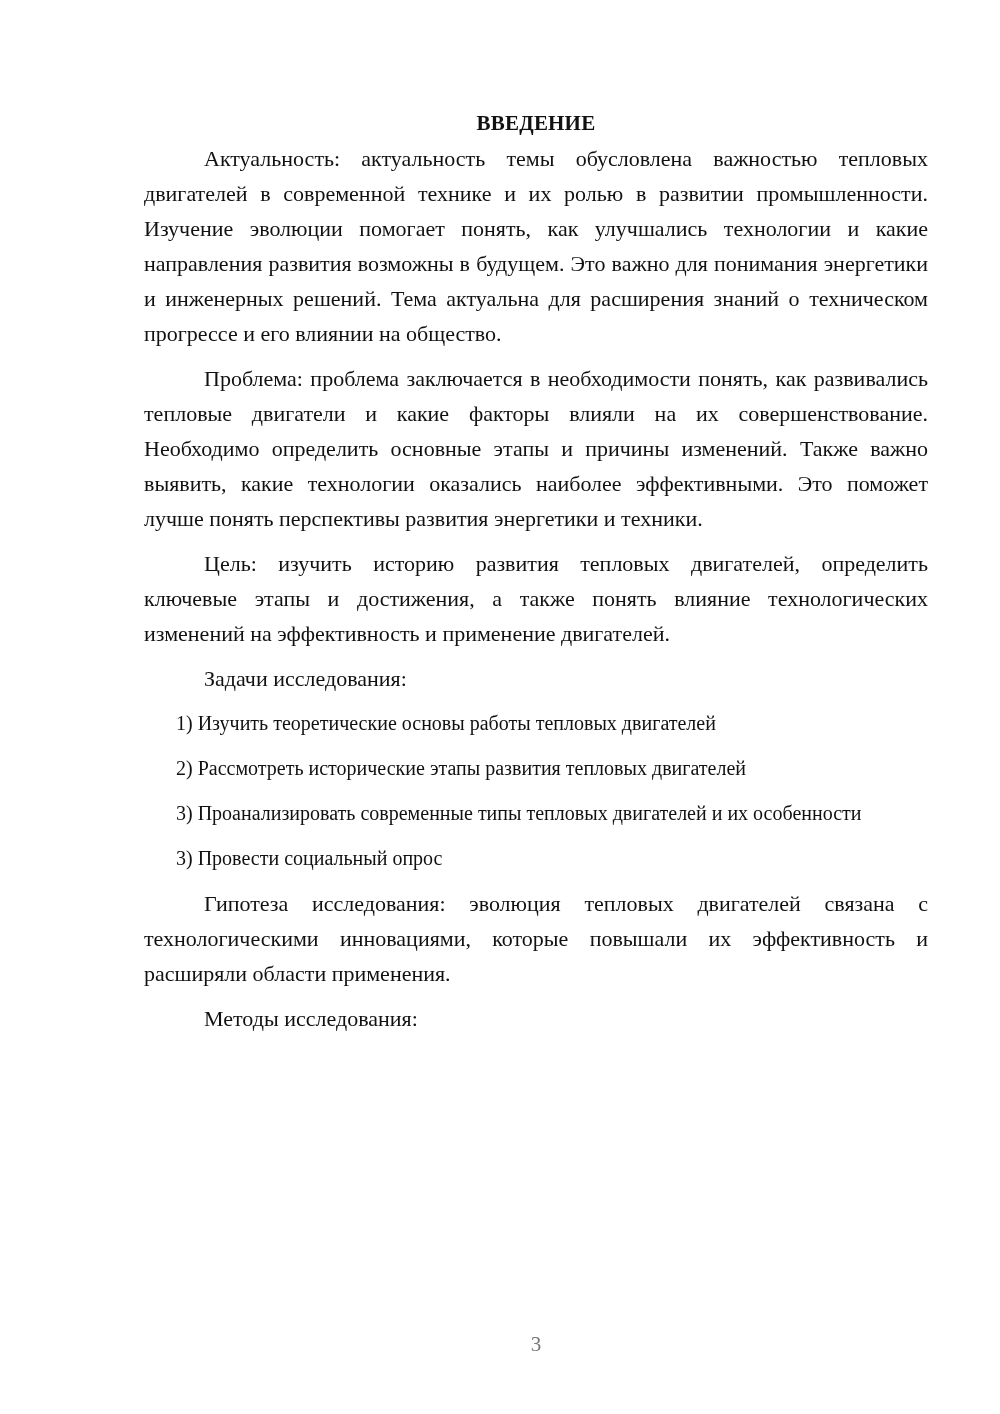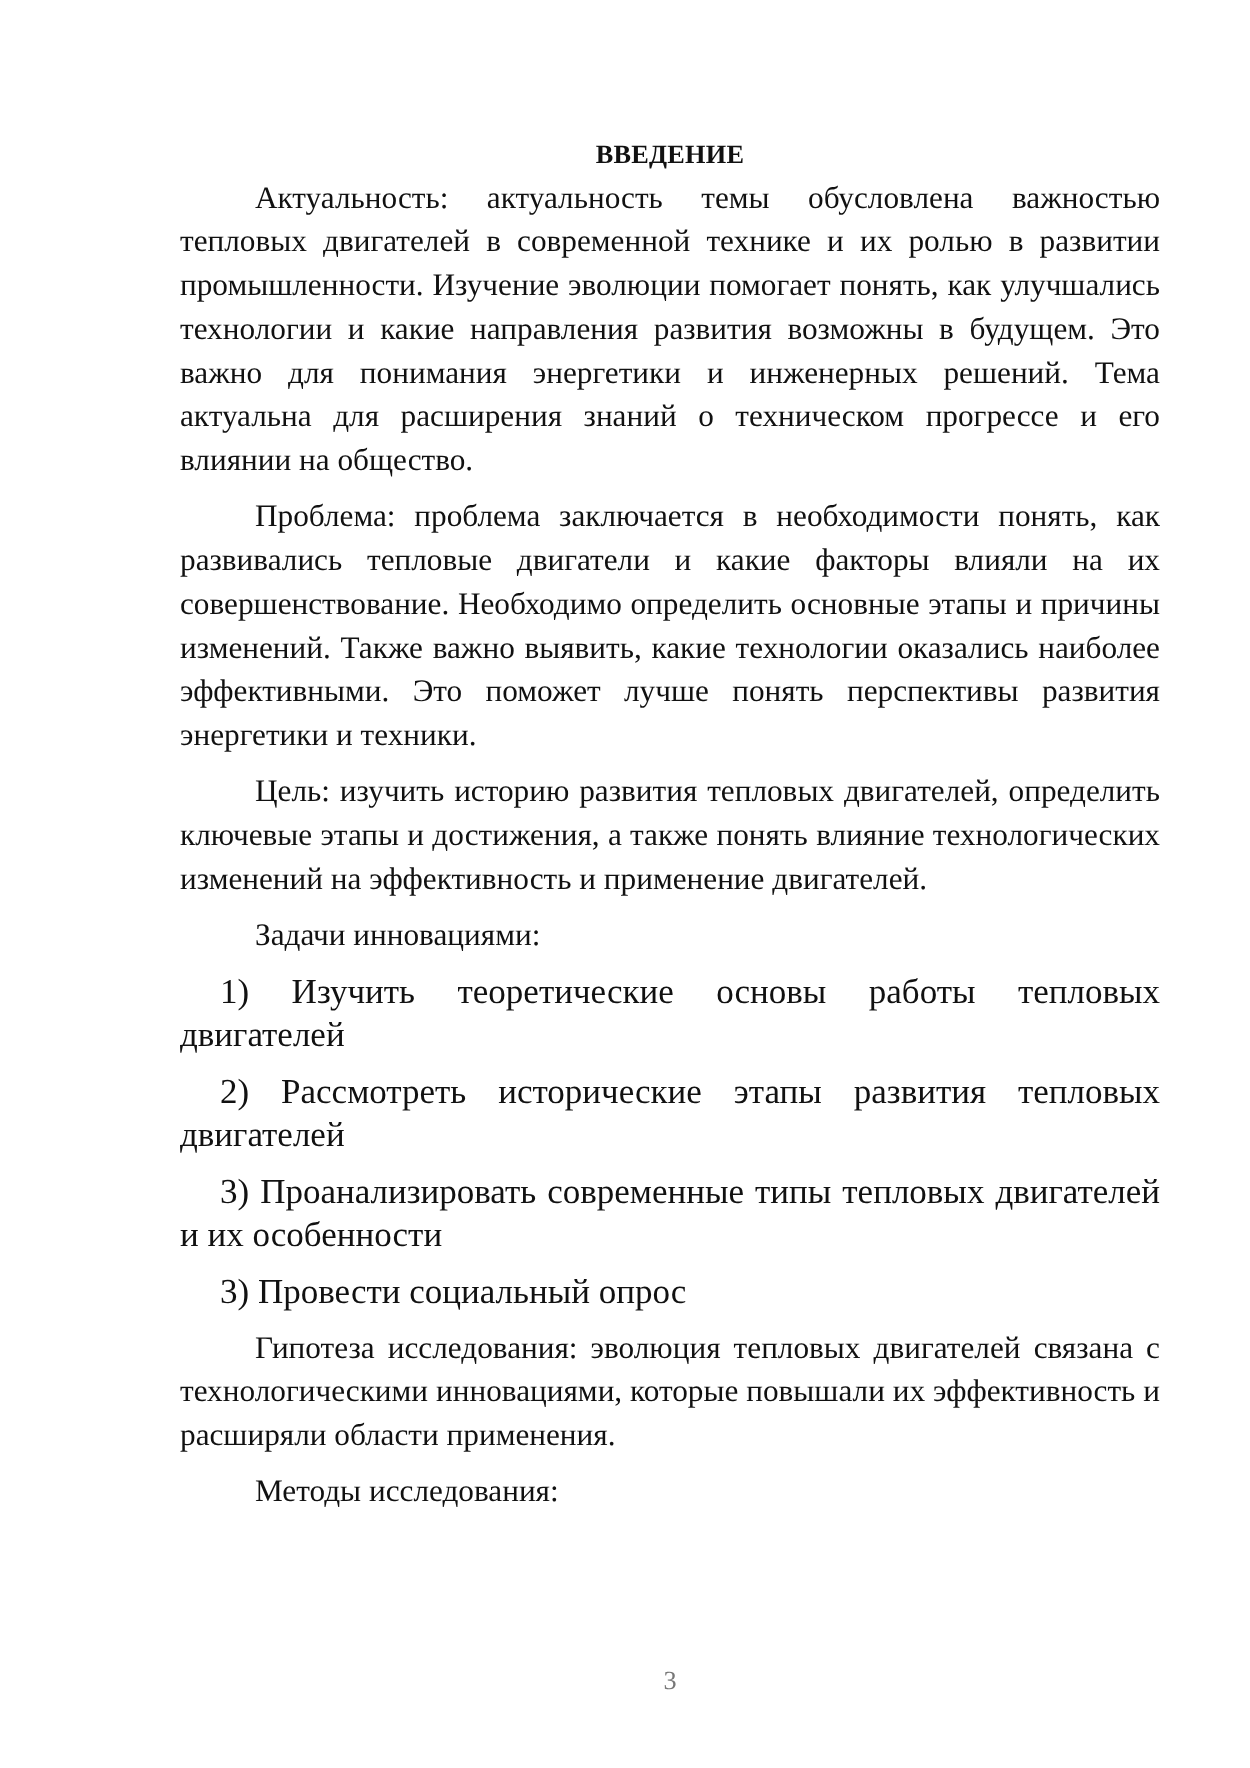--- a/index.html
+++ b/index.html
@@ -24,29 +24,29 @@
     }
     .title {
       text-align: center;
       font-weight: bold;
       font-size: 21px;
       line-height: 35px;
       margin: 0 0 0 0;
       letter-spacing: 0.2px;
     }
     .para {
-      font-size: 25px;
+      font-size: 22px;
       line-height: 35px;
       text-align: justify;
       text-align-last: left;
       text-indent: 60px;
       margin: 0 0 10px 0;
     }
     .task {
-      font-size: 28px;
+      font-size: 20px;
       line-height: 35px;
       text-align: justify;
       text-align-last: left;
       text-indent: 32px;
       margin: 0 0 10px 0;
     }
     .page-number {
       position: absolute;
       left: 0;
       width: 1072px;
@@ -62,21 +62,21 @@
 
 <div class="page">
   <div class="title">ВВЕДЕНИЕ</div>
 
   <p class="para">Актуальность: актуальность темы обусловлена важностью тепловых двигателей в современной технике и их ролью в развитии промышленности. Изучение эволюции помогает понять, как улучшались технологии и какие направления развития возможны в будущем. Это важно для понимания энергетики и инженерных решений. Тема актуальна для расширения знаний о техническом прогрессе и его влиянии на общество.</p>
 
   <p class="para">Проблема: проблема заключается в необходимости понять, как развивались тепловые двигатели и какие факторы влияли на их совершенствование. Необходимо определить основные этапы и причины изменений. Также важно выявить, какие технологии оказались наиболее эффективными. Это поможет лучше понять перспективы развития энергетики и техники.</p>
 
   <p class="para">Цель: изучить историю развития тепловых двигателей, определить ключевые этапы и достижения, а также понять влияние технологических изменений на эффективность и применение двигателей.</p>
 
-  <p class="para">Задачи инновациями:</p>
+  <p class="para">Задачи исследования:</p>
 
   <div>
     <p class="task">1) Изучить теоретические основы работы тепловых двигателей</p>
     <p class="task">2) Рассмотреть исторические этапы развития тепловых двигателей</p>
     <p class="task">3) Проанализировать современные типы тепловых двигателей и их особенности</p>
     <p class="task">3) Провести социальный опрос</p>
   </div>
 
 
 

